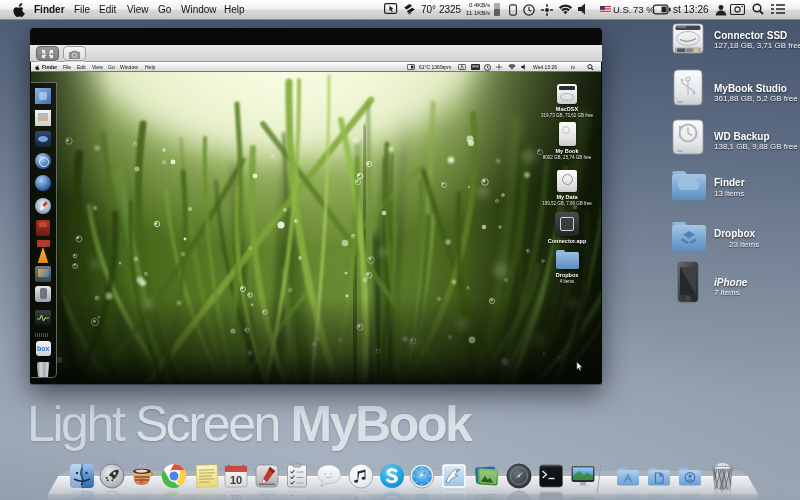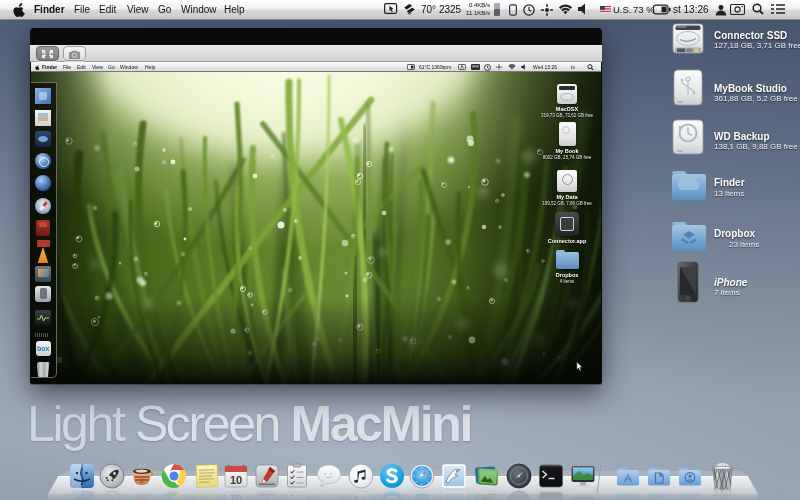--- a/index.html
+++ b/index.html
@@ -681,21 +681,21 @@
           <stop offset="1" stop-color="#5b8fc0"></stop>
         </linearGradient>
     <linearGradient id="giph" x1="0" y1="0" x2="1" y2="1">
           <stop offset="0" stop-color="#6a6d72"></stop>
           <stop offset="0.5" stop-color="#3a3d42"></stop>
           <stop offset="1" stop-color="#222428"></stop>
         </linearGradient>
   </defs>
     </svg>
 </div>
-<div id="headline"><span class="t1">Light </span><span class="t2">Screen </span><span class="t3">MacMini</span></div>
+<div id="headline"><span class="t1">Light </span><span class="t2">Screen </span><span class="t3">MyBook</span></div>
 <div id="dock">
 <svg class="abs" style="left:40px;top:465px" width="726" height="35" viewBox="0 0 726 35">
   <polygon points="26,6 700,6 708,11.5 18,11.5" fill="#aab3bc"></polygon>
   <polygon points="18,11.5 708,11.5 718,29 8,29" fill="url(#shelfg)"></polygon>
   <polygon points="8,29 718,29 718,35 8,35" fill="url(#shelfb)"></polygon>
   <line x1="18" y1="11.5" x2="708" y2="11.5" stroke="#f8fafb" stroke-width="1"></line>
   <line x1="561" y1="0" x2="557" y2="28" stroke="#8d959d" stroke-width="1" opacity="0.8"></line>
   <defs>
     <linearGradient id="shelfg" x1="0" y1="0" x2="0" y2="1">
           <stop offset="0" stop-color="#eef0f2"></stop>

